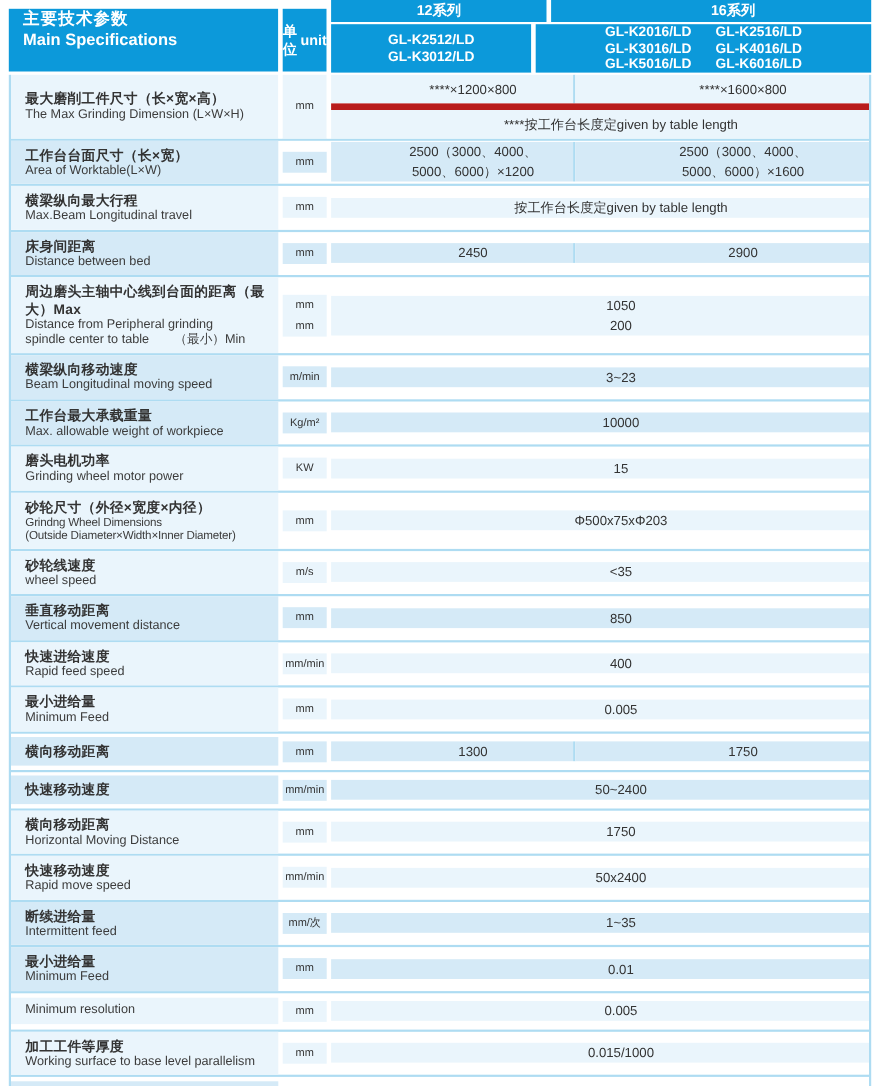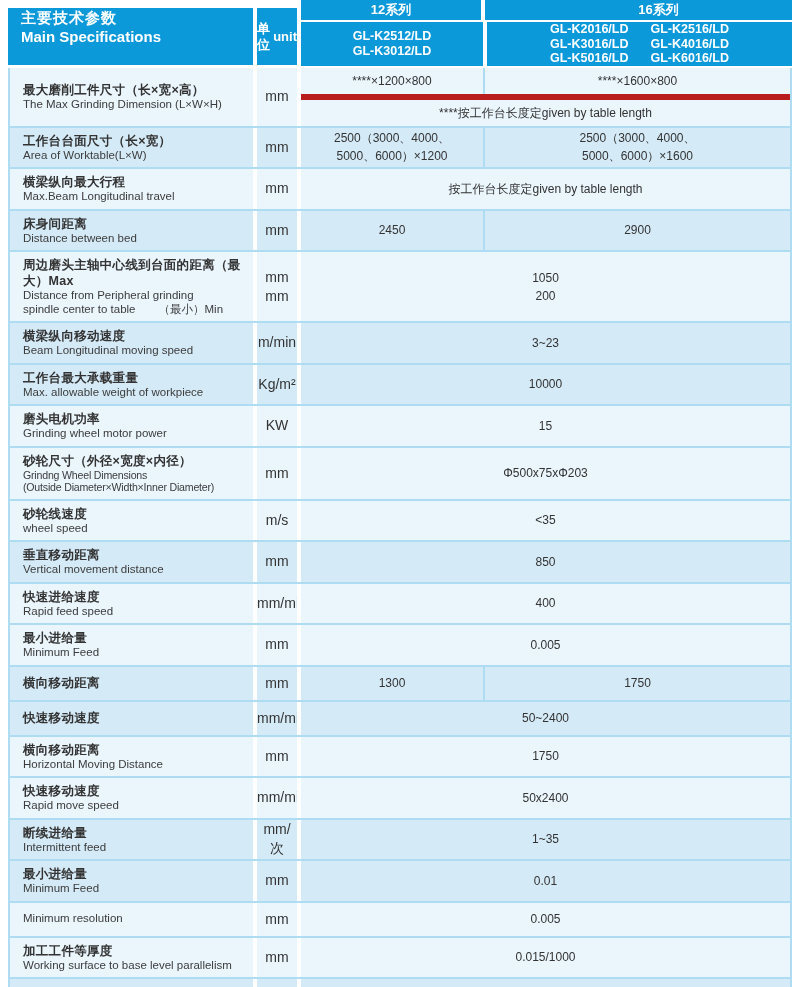--- a/index.html
+++ b/index.html
@@ -10,46 +10,46 @@
   .hdr{display:flex;}
   .blue{background:#0c99da;color:#fff;}
   .h-left{width:245px;margin-top:8px;display:flex;flex-direction:column;justify-content:flex-start;padding-left:13px;box-sizing:border-box;height:57px;}
   .h-left .t-cn{font-size:15px;font-weight:bold;letter-spacing:1px;line-height:19px;}
   .h-left .t-en{font-size:15px;font-weight:bold;line-height:19px;}
   .h-gap{width:4px;background:#fff;}
   .h-unit{width:40px;margin-top:8px;height:57px;display:flex;flex-direction:row;justify-content:center;align-items:center;font-size:13px;font-weight:bold;line-height:16px;}
   .h-models{flex:1;display:flex;flex-direction:column;}
   .series-row{display:flex;height:20px;border-bottom:2px solid #fff;}
   .series-cell{display:flex;align-items:center;justify-content:center;font-size:13px;font-weight:bold;}
-  .s12{width:180px;}
+  .s12{width:196px;}
   .s16{flex:1;padding-left:40px;}
   .models-row{display:flex;flex:1;}
   .models-cell{display:flex;flex-direction:column;align-items:center;justify-content:center;font-size:12.5px;font-weight:bold;}
   .m12{width:182px;}
   .m16{flex:1;}
   .model-line{line-height:14.5px;display:flex;gap:22px;justify-content:center;}
 
   
   .tbody{border:2px solid #aedcf2;border-top:none;margin-top:2px;}
   .row{display:flex;min-height:33px;align-items:stretch;}
-  .row + .row{border-top:2px solid #aedcf2;}
+  .row + .row{border-top:2px solid #aedcf2;align-items:center;}
   .shade-a{background:#eaf5fc;}
   .shade-b{background:#d5eaf7;}
   .cell{display:flex;flex-direction:column;justify-content:center;box-sizing:border-box;}
   .label{width:243px;padding:5px 4px 5px 13px;}
   .cn{font-size:12.5px;font-weight:bold;line-height:16px;letter-spacing:0.3px;}
   .en{font-size:11.5px;line-height:13.5px;color:#3c3c3c;}
   .row.small .en{font-size:10.6px;letter-spacing:-0.2px;line-height:12.5px;}
   .vgap{width:4px;background:#fff;}
-  .unit-c{width:40px;text-align:center;font-size:14px;line-height:19px;}
+  .unit-c{width:40px;text-align:center;font-size:10px;line-height:19px;}
   .values{flex:1;display:flex;}
   .values.stacked{flex-direction:column;}
   .subrow{display:flex;flex:1;min-height:26px;}
   .subrow.sep{border-top:6px solid #b91c1c;}
-  .vcell{display:flex;flex-direction:column;justify-content:center;text-align:center;font-size:12px;line-height:18px;}
+  .vcell{display:flex;flex-direction:column;justify-content:center;text-align:center;font-size:12px;line-height:18px;padding-left:38px;}
   .c12{width:182px;}
   .c16{flex:1;}
   .cspan{flex:1;}
   .vdiv{width:2px;background:#aedcf2;}
 </style>
 </head>
 <body>
 
 <div class="page">
 

